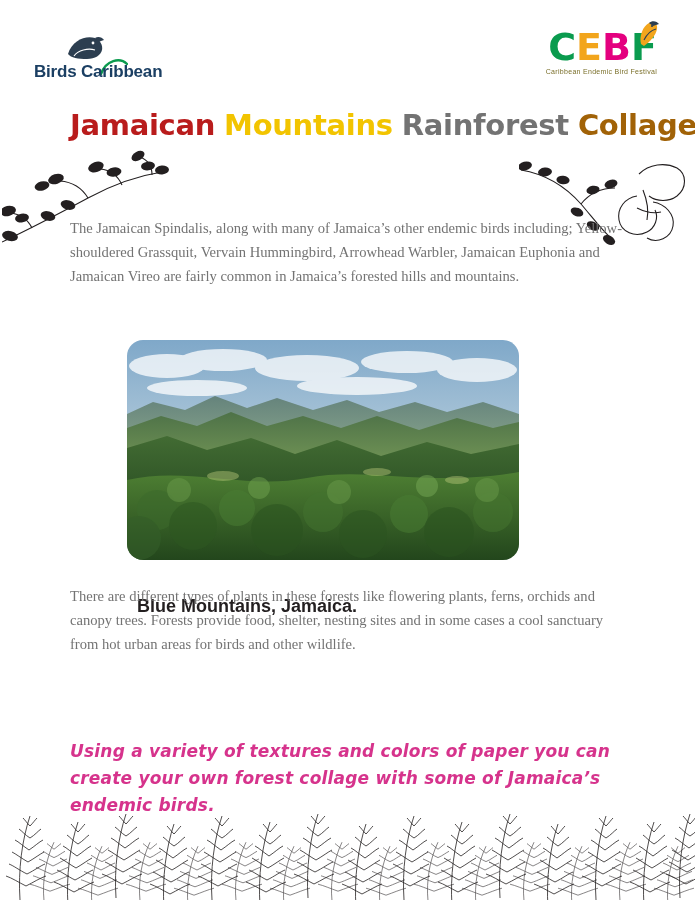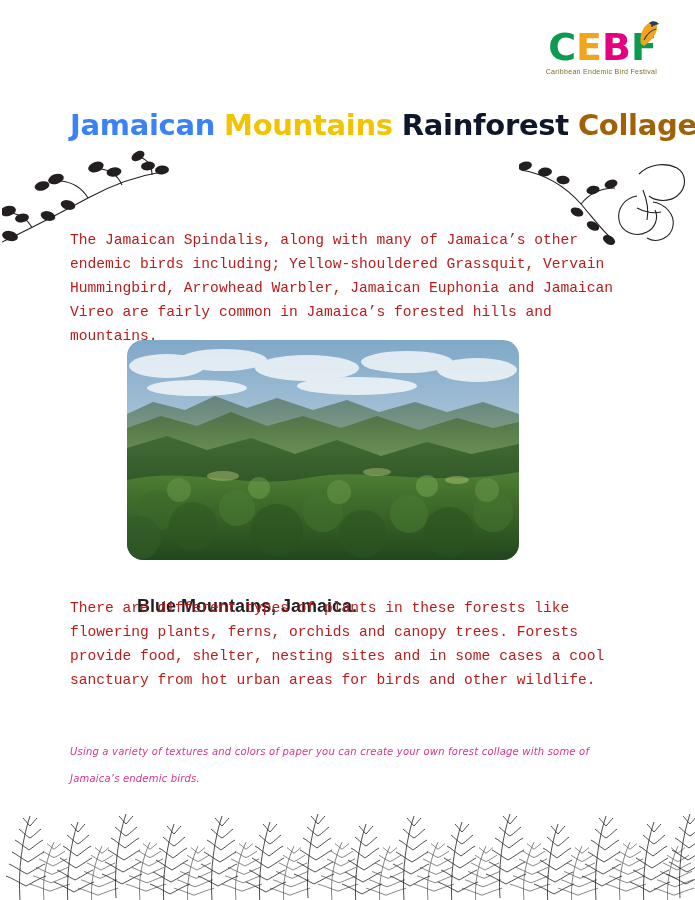--- a/index.html
+++ b/index.html
@@ -115,38 +115,38 @@
     height: 120px;
   }
 
   
   .para {
     position: absolute;
     left: 70px;
     width: 565px;
     font-size: 14.6px;
     line-height: 24px;
-    color: #b91c1c;
-    font-family: Liberation Mono, monospace;
-    margin-top: 12px;
+    color: #737373;
+    font-family: Liberation Serif, serif;
   }
   .para1 { top: 216px; }
   .para2 { top: 584px; }
 
   .handwriting {
     position: absolute;
     left: 70px;
     top: 738px;
     width: 570px;
     font-family: "DejaVu Sans", sans-serif;
-    font-size: 10px;
+    font-size: 17px;
     line-height: 27px;
     color: #d6338c;
     font-style: italic;
     letter-spacing: 0.2px;
+    font-weight: bold;
   }
 
   
   .photo-wrap {
     position: absolute;
     left: 127px;
     top: 340px;
     width: 392px;
     height: 220px;
     border-radius: 16px;
@@ -168,40 +168,56 @@
     bottom: 0;
     width: 695px;
     height: 110px;
   }
 </style>
 </head>
 <body>
 
 <div class="header">
 
+  <div class="bc-logo">
+    <span class="bc-bird">
+      <svg viewBox="0 0 44 30" width="44" height="30">
+        <path d="M6 20 C10 6, 24 1, 33 4 C38 6, 41 11, 40 16 C39 21, 33 25, 25 25 C16 25, 9 24, 6 20 Z" fill="#2c3e50"></path>
+        <path d="M33 4 C36 2, 40 3, 42 6 L36 8 Z" fill="#2c3e50"></path>
+        <circle cx="31" cy="9" r="1.4" fill="#ffffff"></circle>
+        <path d="M12 22 C16 16, 26 14, 33 16" fill="none" stroke="#ffffff" stroke-width="1.2"></path>
+      </svg>
+    </span>
+    <span class="bc-swoosh">
+      <svg viewBox="0 0 28 22" width="28" height="22">
+        <path d="M1 18 C6 4, 20 1, 27 8" fill="none" stroke="#0a9b4e" stroke-width="2.4" stroke-linecap="round"></path>
+      </svg>
+    </span>
+    <span class="bc-text">Birds Caribbean</span>
+  </div>
 
   <div class="cebf-logo">
     <span class="cebf-bird">
       <svg viewBox="0 0 26 30" width="26" height="30">
         <path d="M6 26 C4 18, 8 8, 14 5 C19 3, 23 6, 22 11 C21 17, 15 24, 9 28 Z" fill="#f2a51c"></path>
         <path d="M14 5 C17 2, 22 3, 24 6 L18 8 Z" fill="#2c3e50"></path>
         <circle cx="17" cy="8" r="1.1" fill="#2c3e50"></circle>
         <path d="M9 22 C12 16, 17 12, 21 11" fill="none" stroke="#2c3e50" stroke-width="1.1"></path>
       </svg>
     </span>
     <div class="cebf-letters">
       <span style="color:#0a9b4e">C</span><span style="color:#f2a51c">E</span><span style="color:#e4007f">B</span><span style="color:#0a9b4e">F</span>
     </div>
     <div class="cebf-tag">Caribbean Endemic Bird Festival</div>
   </div>
 
 </div>
 
 <div class="title">
-  <span class="w" style="color:#3b82f6">Jamaican</span><span class="w" style="color:#f2c400">Mountains</span><span class="w" style="color:#0f172a">Rainforest</span><span class="w" style="color:#a16207">Collage</span>
+  <span class="w" style="color:#b91c1c">Jamaican</span><span class="w" style="color:#f2c400">Mountains</span><span class="w" style="color:#737373">Rainforest</span><span class="w" style="color:#a16207">Collage</span>
 </div>
 
 <div class="branch-left">
   <svg viewBox="0 0 200 105" width="200" height="105">
     <g fill="none" stroke="#231f20" stroke-width="1.1">
       <path d="M0 92 C30 78, 60 62, 86 48 C110 35, 134 26, 160 22"></path>
       <path d="M86 48 C80 38, 70 32, 58 31"></path>
       <path d="M120 35 C116 26, 108 20, 98 19"></path>
       <path d="M30 78 C26 70, 18 64, 8 63"></path>
       <path d="M150 25 C150 17, 146 10, 138 7"></path>

